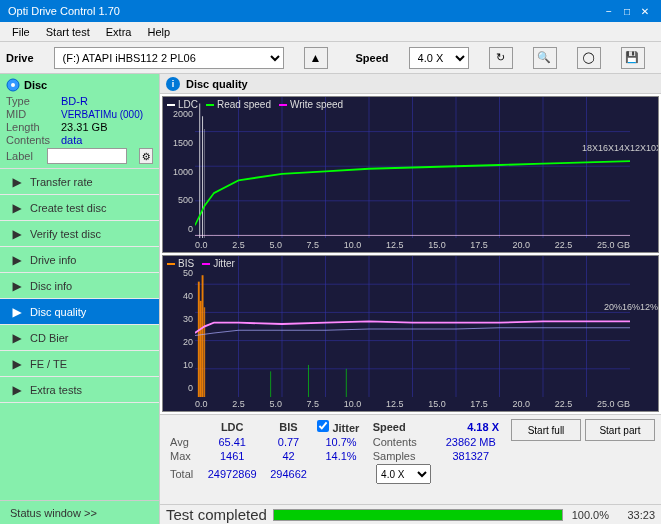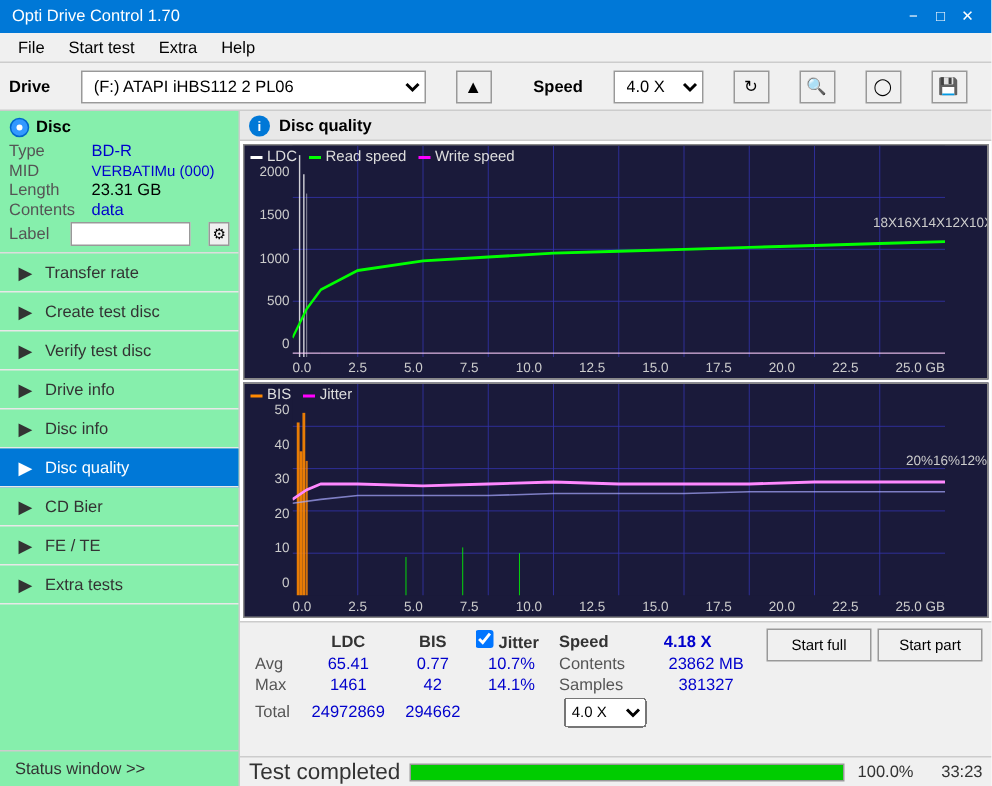--- a/index.html
+++ b/index.html
@@ -400,21 +400,21 @@
               <th></th>
               <th>LDC</th>
               <th>BIS</th>
               <th style="text-align:left;">
                 <input type="checkbox" checked="" style="width: 12px; height: 12px;">
                 <span style="color:#333;font-weight:bold;">Jitter</span>
               </th>
               <th style="text-align:left;">
                 <span>Speed</span>
               </th>
-              <th style="text-align:left;">
+              <th style="text-align:right;">
                 <span style="color:#0000cc;">4.18 X</span>
               </th>
             </tr>
           </thead>
           <tbody>
             <tr>
               <td class="label">Avg</td>
               <td>65.41</td>
               <td>0.77</td>
               <td>10.7%</td>

